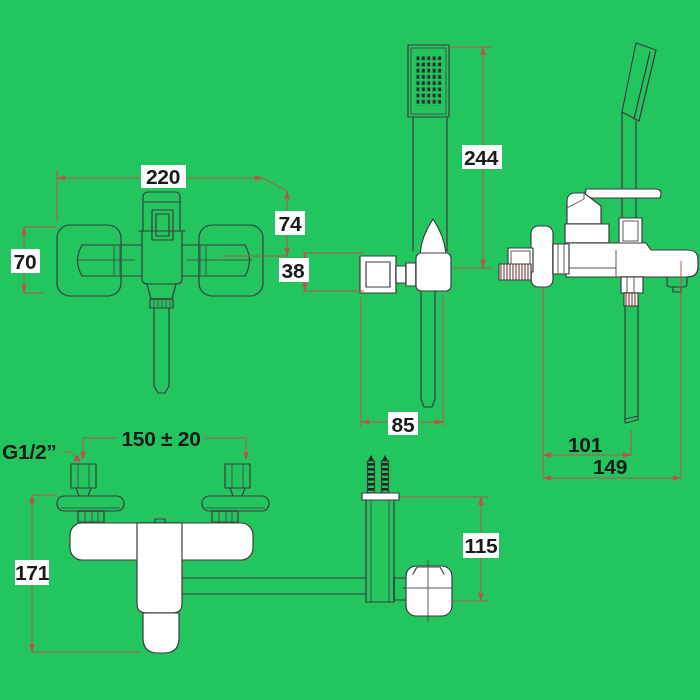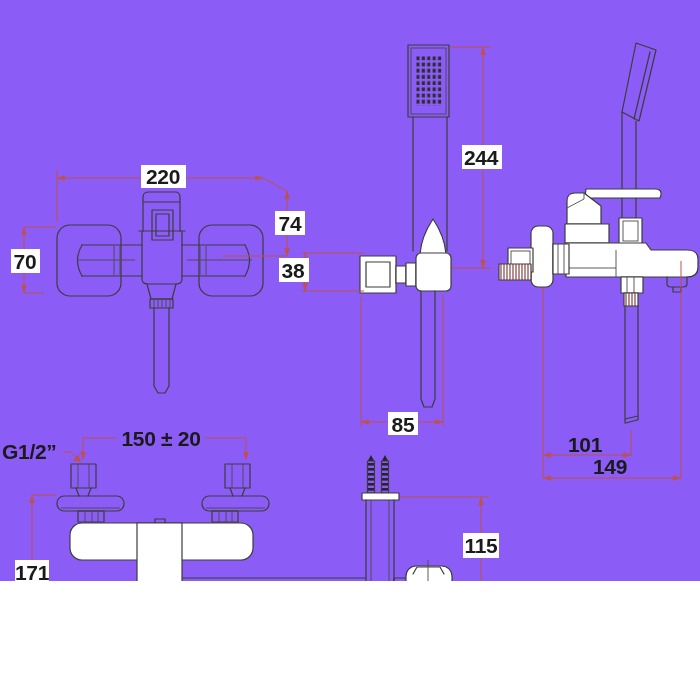--- a/index.html
+++ b/index.html
@@ -1,16 +1,16 @@
 <!DOCTYPE html>
 <html><head>
 <meta charset="utf-8">
 <style>
   html,body{margin:0;padding:0;background:#fff;}
-  .stage{position:relative;width:700px;height:581px;background:#8b5cf6;overflow:hidden;
+  .stage{position:relative;width:700px;height:700px;background:#22c55e;overflow:hidden;
          font-family:"Liberation Sans",sans-serif;}
   svg{display:block}
   .blk{stroke:#3c3c3c;stroke-width:1.2;fill:none;stroke-linecap:round;stroke-linejoin:round;}
   .blkf{stroke:#3c3c3c;stroke-width:1.2;fill:#ffffff;stroke-linejoin:round;}
   .thin{stroke:#4a4a4a;stroke-width:0.9;fill:none;}
   .red{stroke:#c0504d;stroke-width:1;fill:none;}
   .redf{fill:#c0504d;stroke:none;}
   .thr{stroke:#7a3535;stroke-width:1.1;fill:none;}
   .drk{fill:#262626;stroke:none;}
   .mask{fill:#ffffff;stroke:none;}

